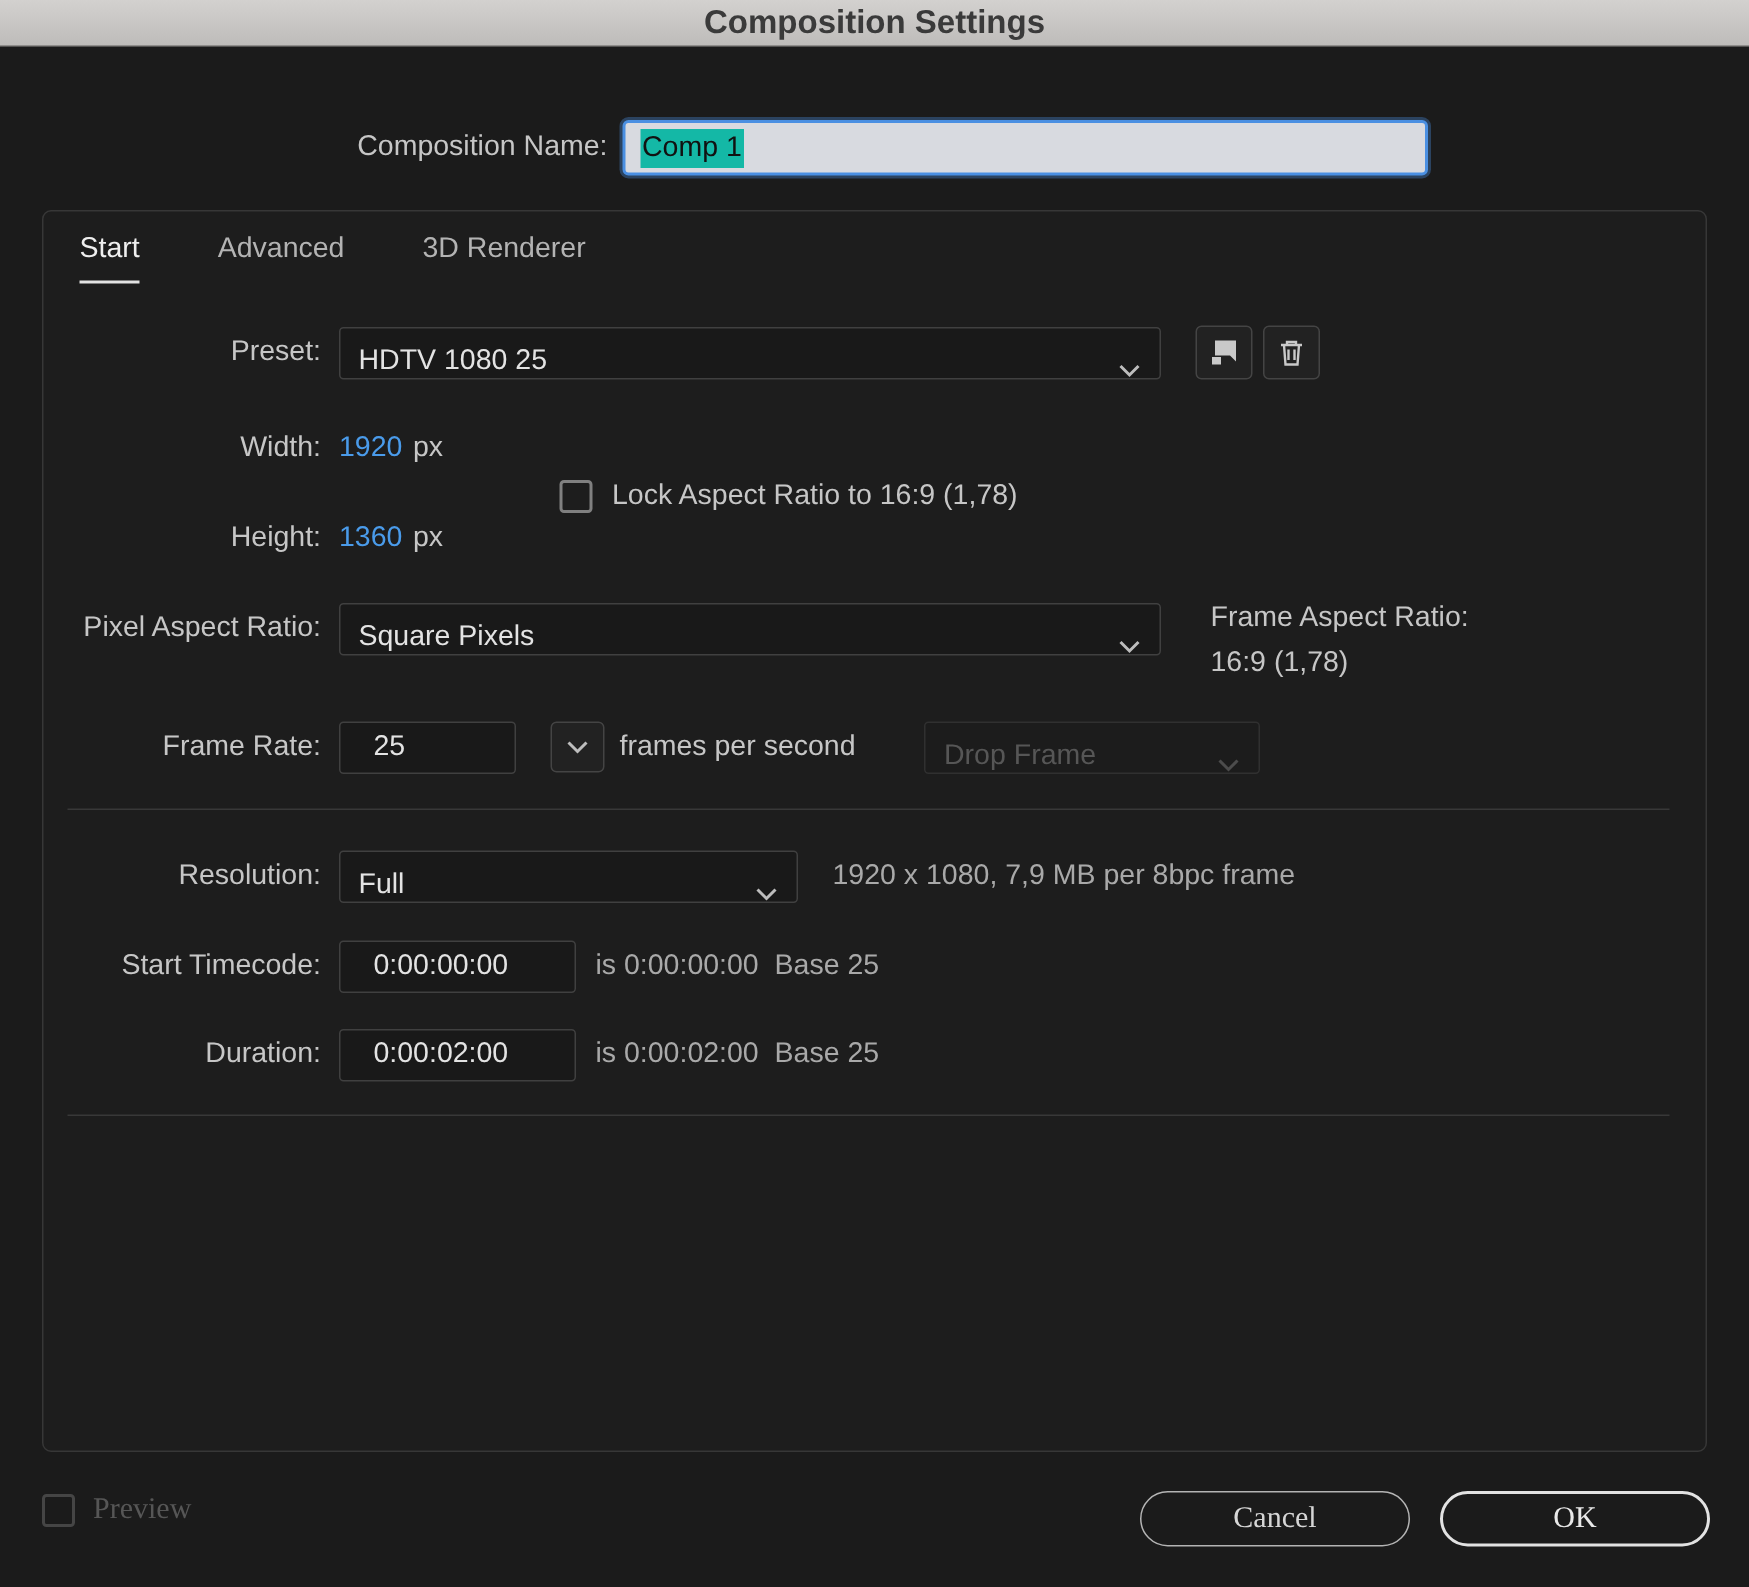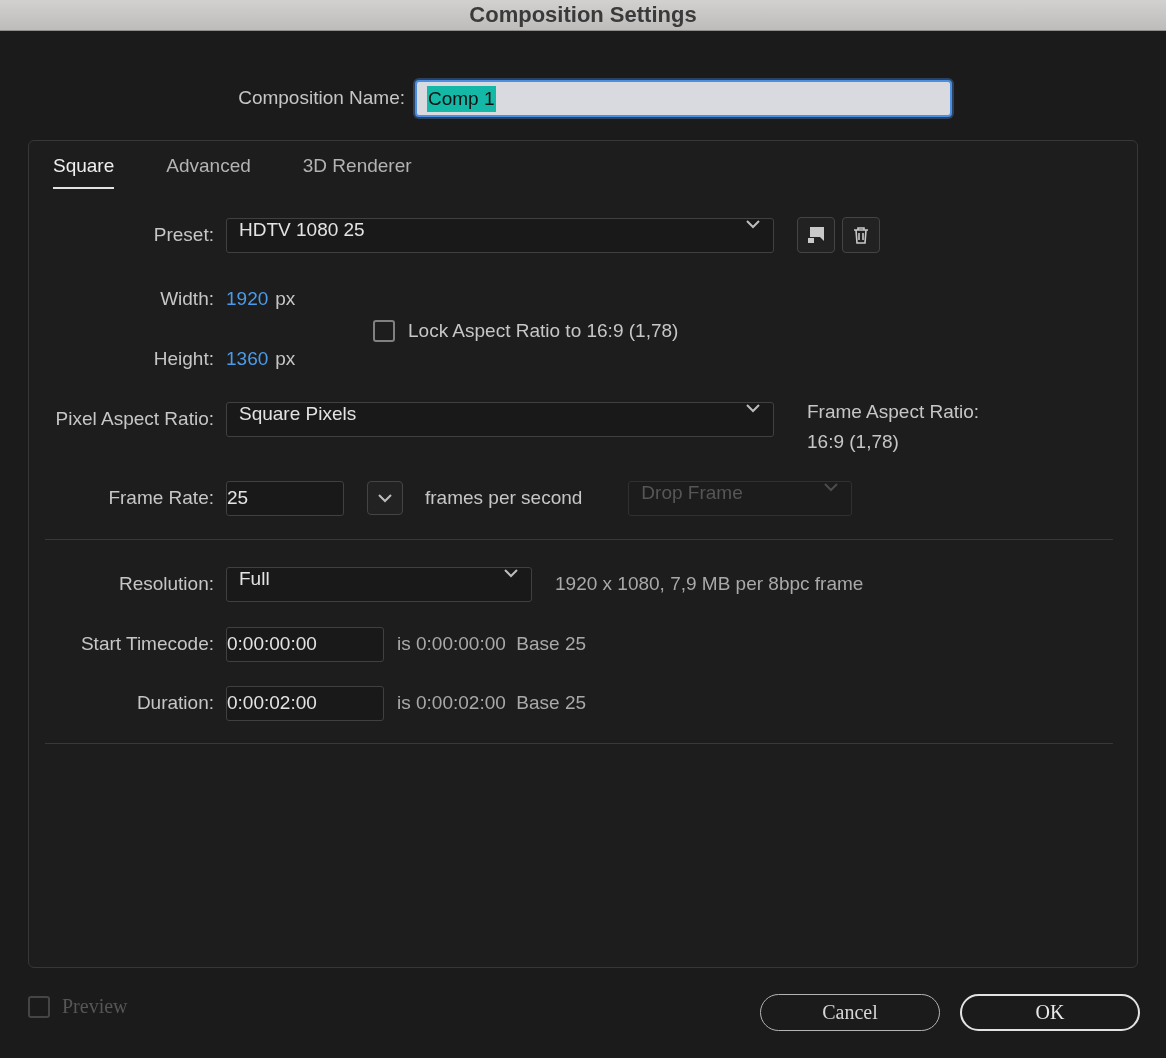--- a/index.html
+++ b/index.html
@@ -25,27 +25,27 @@
   .tabs { position:absolute; top:14px; left:24px; display:flex; gap:52px; }
   .tab { font-size:19px; color:#b3b3b3; padding-bottom:10px; cursor:default; }
   .tab.active { color:#efefef; border-bottom:2px solid #e2e2e2; }
 
   .row { position:absolute; left:0; width:1110px; height:36px; display:flex; align-items:center; }
   .row .lbl { width:197px; min-width:197px; text-align:right; padding-right:12px;
     font-size:19px; color:#c6c6c6; }
   .pre { white-space:pre; }
 
   .dropdown { height:35px; background:#191919; border:1px solid #404040; border-radius:3px;
-    display:flex; align-items:flex-start; padding:0 12px; font-size:19px; color:#e3e3e3; cursor:default; }
+    display:flex; align-items:flex-end; padding:0 12px; font-size:19px; color:#e3e3e3; cursor:default; }
   .dropdown .dd-text { flex:1; }
   .dropdown svg { flex:none; }
   .dropdown.disabled { color:#565656; border-color:#303030; background:#1c1c1c; }
 
   .txtin { height:35px; background:#191919; border:1px solid #404040; border-radius:3px;
-    padding:0 0; font-size:19px; color:#e3e3e3; font-family:"Liberation Sans","DejaVu Sans",sans-serif; }
+    padding:0 22px; font-size:19px; color:#e3e3e3; font-family:"Liberation Sans","DejaVu Sans",sans-serif; }
 
   .iconbtn { width:38px; height:36px; background:#222; border:1px solid #444; border-radius:4px;
     display:flex; align-items:center; justify-content:center; cursor:pointer; }
 
   .bluev { color:#4a9bea; font-size:19px; }
   .unit { color:#c6c6c6; font-size:19px; margin-left:7px; }
 
   .checkbox { width:22px; height:22px; border:2px solid #808080; border-radius:3px;
     background:transparent; cursor:pointer; flex:none; }
   .checkbox.disabled { border-color:#454545; }
@@ -82,21 +82,21 @@
 <div class="name-row">
   <div class="lbl">Composition Name:</div>
   <div class="name-input">
     <span class="sel">Comp 1</span>
   </div>
 </div>
 
 <div class="panel">
 
   <div class="tabs">
-    <div class="tab active">Square</div>
+    <div class="tab active">Start</div>
     <div class="tab">Advanced</div>
     <div class="tab">3D Renderer</div>
   </div>
 
   <div class="row" style="top:76px;">
     <div class="lbl">Preset:</div>
     <div class="dropdown" style="width:548px;">
       <span class="dd-text">HDTV 1080 25</span>
       <svg width="16" height="10" viewBox="0 0 16 10">
           <polyline points="2,2 8,8 14,2" fill="none" stroke="#bdbdbd" stroke-width="2"></polyline>
@@ -148,21 +148,21 @@
   </div>
 
   <div class="row" style="top:339px;">
     <div class="lbl">Frame Rate:</div>
     <input class="txtin" style="width: 118px;" value="25">
     <div class="iconbtn" style="margin-left:23px; width:36px; height:34px;">
       <svg width="16" height="10" viewBox="0 0 16 10">
           <polyline points="2,2 8,8 14,2" fill="none" stroke="#bdbdbd" stroke-width="2"></polyline>
         </svg>
     </div>
-    <span class="plain" style="margin-left:22px;">frames per second</span>
+    <span class="plain" style="margin-left:10px;">frames per second</span>
     <div class="dropdown disabled" style="width:224px; margin-left:46px;">
       <span class="dd-text">Drop Frame</span>
       <svg width="16" height="10" viewBox="0 0 16 10">
           <polyline points="2,2 8,8 14,2" fill="none" stroke="#4c4c4c" stroke-width="2"></polyline>
         </svg>
     </div>
   </div>
 
   <div class="divider" style="top:398px;"></div>
 

